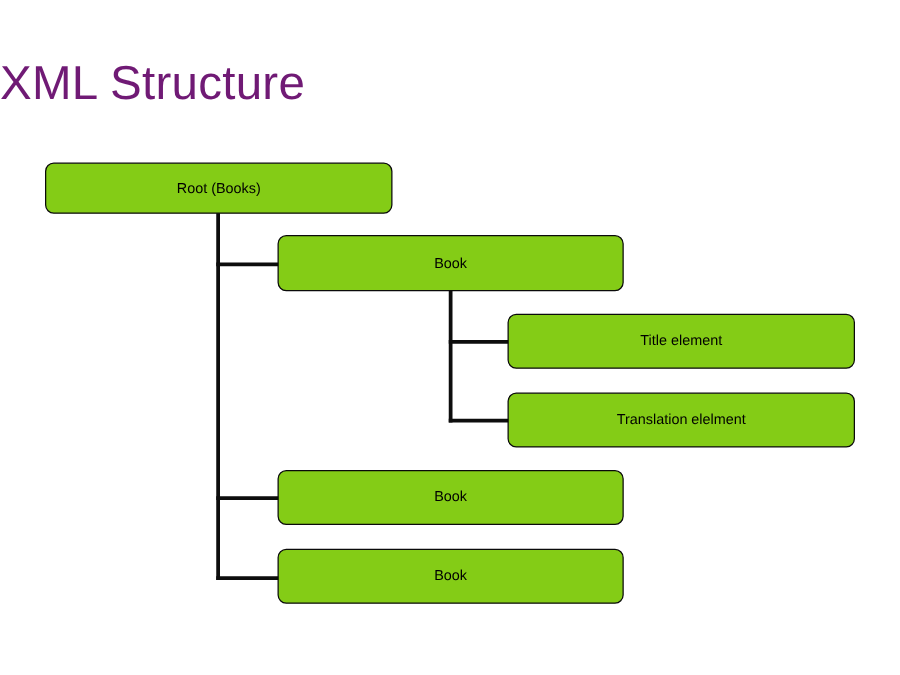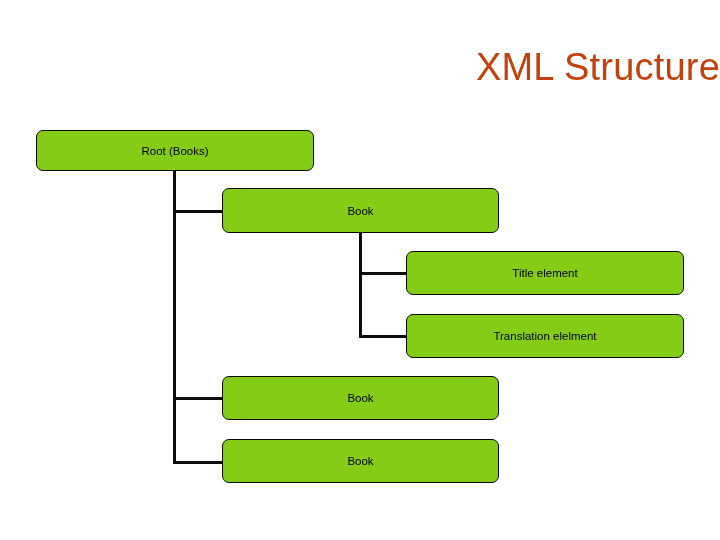--- a/index.html
+++ b/index.html
@@ -13,25 +13,25 @@
     height: 540px;
     background: #ffffff;
     overflow: hidden;
     font-family: "Liberation Sans", sans-serif;
   }
   #title {
     position: absolute;
     left: 0;
     top: 44px;
     width: 720px;
-    text-align: right;
+    text-align: left;
     font-size: 38px;
     line-height: 46px;
     font-weight: 400;
-    color: #c2410c;
+    color: #701a75;
     letter-spacing: 0.2px;
     white-space: nowrap;
   }
   .node {
     position: absolute;
     box-sizing: border-box;
     background: #84cc16;
     border: 1.4px solid #0a0a0a;
     border-radius: 7px;
     display: flex;

